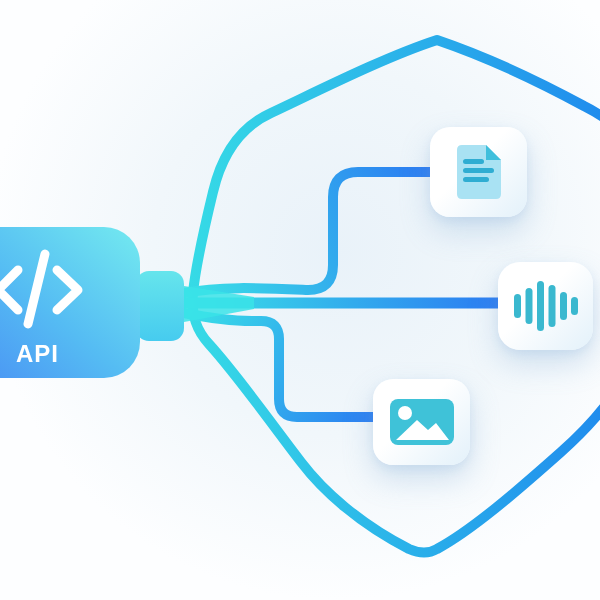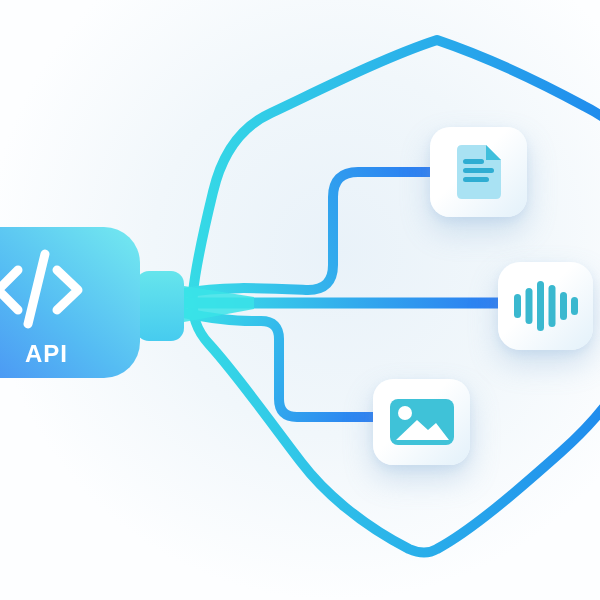--- a/index.html
+++ b/index.html
@@ -17,21 +17,21 @@
   .card{
     position:absolute;border-radius:20px;
     background:linear-gradient(135deg,#ffffff 42%,#e3f1fa 100%);
     box-shadow:0 14px 30px rgba(120,165,210,0.30), 0 4px 10px rgba(120,165,210,0.14);
     display:flex;align-items:center;justify-content:center;
   }
   .card-doc{left:430px;top:127px;width:97px;height:90px;}
   .card-audio{left:498px;top:262px;width:95px;height:88px;border-radius:22px;}
   .card-image{left:373px;top:379px;width:97px;height:86px;}
   .api-label{
-    position:absolute;left:25px;top:340px;
+    position:absolute;left:16px;top:340px;
     color:#ffffff;font-weight:bold;font-size:24px;letter-spacing:1px;
     user-select:none;
   }
 </style>
 </head>
 <body>
 
 <div class="stage">
 
   <svg class="art" viewBox="0 0 600 600" aria-hidden="true">

